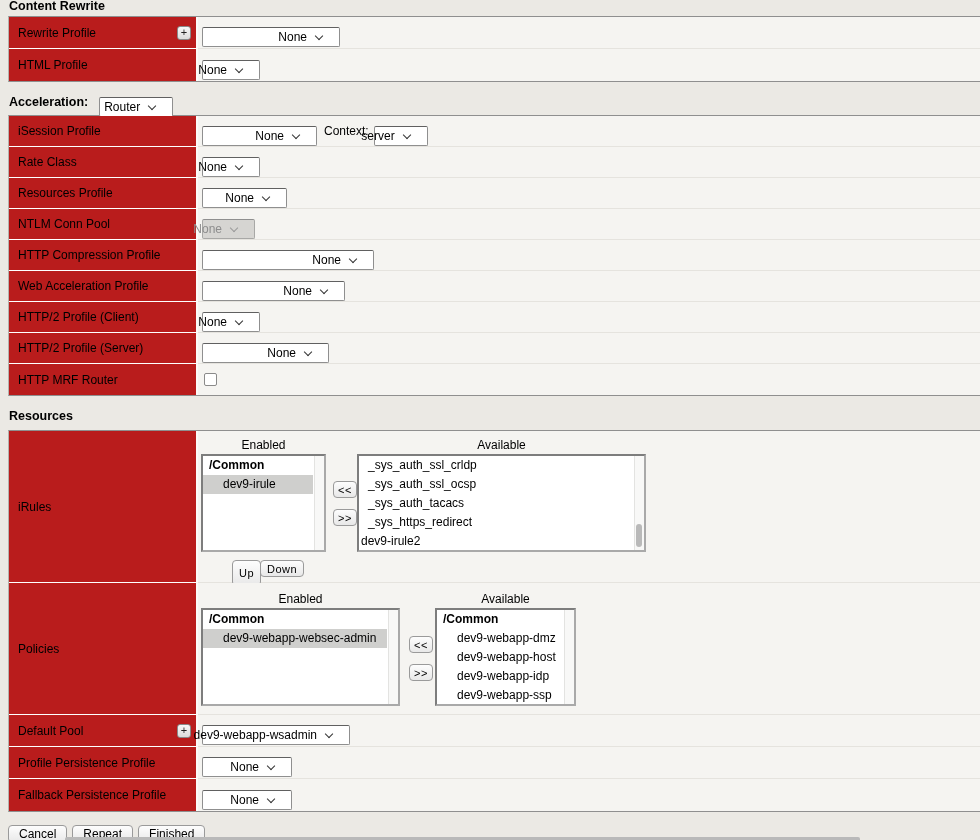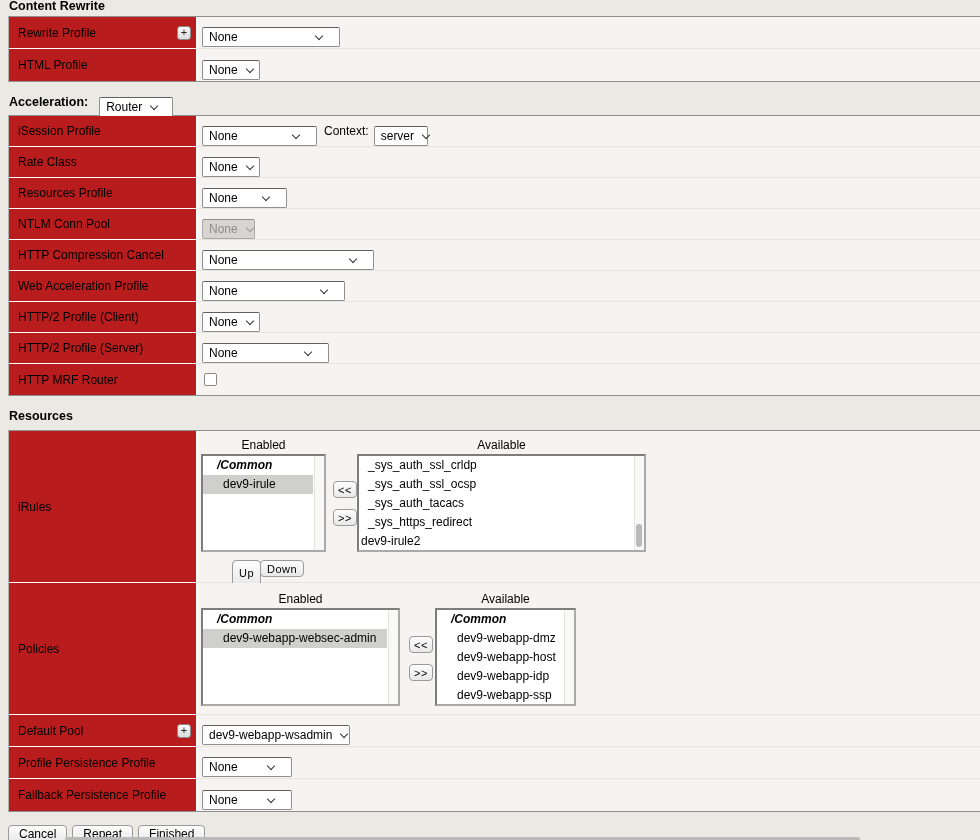--- a/index.html
+++ b/index.html
@@ -53,21 +53,21 @@
   }
   .row:last-child .cell-label, .row:last-child .cell-value { border-bottom: none; }
 
   
   .sel {
     height: 20px;
     background: #ffffff;
     border: 1px solid #8f8f8f;
     border-top-color: #606060;
     border-radius: 2px;
-    display: inline-flex; align-items: center; justify-content: space-between;
+    display: inline-flex; align-items: center; justify-content: flex-end;
     padding: 0 16px 0 6px;
     white-space: nowrap;
     cursor: default;
     margin-top: 9px;
   }
   .sel .chev {
     width: 8px; height: 8px; margin-left: 8px; position: relative; flex: 0 0 8px;
   }
   .sel .chev::before {
     content: ""; position: absolute; left: 1px; top: 0;
@@ -109,21 +109,21 @@
 
   
   .listbox {
     position: absolute;
     background: #fff;
     border: 2px solid #a9a9a9;
     border-top-color: #7d7d7d; border-left-color: #7d7d7d;
     overflow: hidden;
   }
   .lb-item { line-height: 19px; white-space: nowrap; padding-left: 20px; margin-right: 11px; }
-  .lb-item.group { font-weight: bold; font-style: italic; padding-left: 14px; }
+  .lb-item.group { font-weight: bold; padding-left: 6px; }
   .lb-item.selected { background: #cfcfcd; }
   .lb-item.indent-sm { padding-left: 9px; }
   .lb-item.flush { padding-left: 2px; }
   .lb-track {
     position: absolute; top: 0; right: 0; bottom: 0; width: 10px;
     background: #f8f8f7; border-left: 1px solid #e3e3e1;
   }
   .lb-thumb {
     position: absolute; right: 2px; bottom: 3px;
     width: 6px; height: 23px;
@@ -239,21 +239,21 @@
       </div>
       <div class="cell-value">
         <span class="sel w53 disabled">
           <span>None</span>
           <span class="chev"></span>
         </span>
       </div>
     </div>
     <div class="row h31">
       <div class="cell-label">
-        <span>HTTP Compression Cancel</span>
+        <span>HTTP Compression Profile</span>
       </div>
       <div class="cell-value">
         <span class="sel w172">
           <span>None</span>
           <span class="chev"></span>
         </span>
       </div>
     </div>
     <div class="row h31">
       <div class="cell-label">

